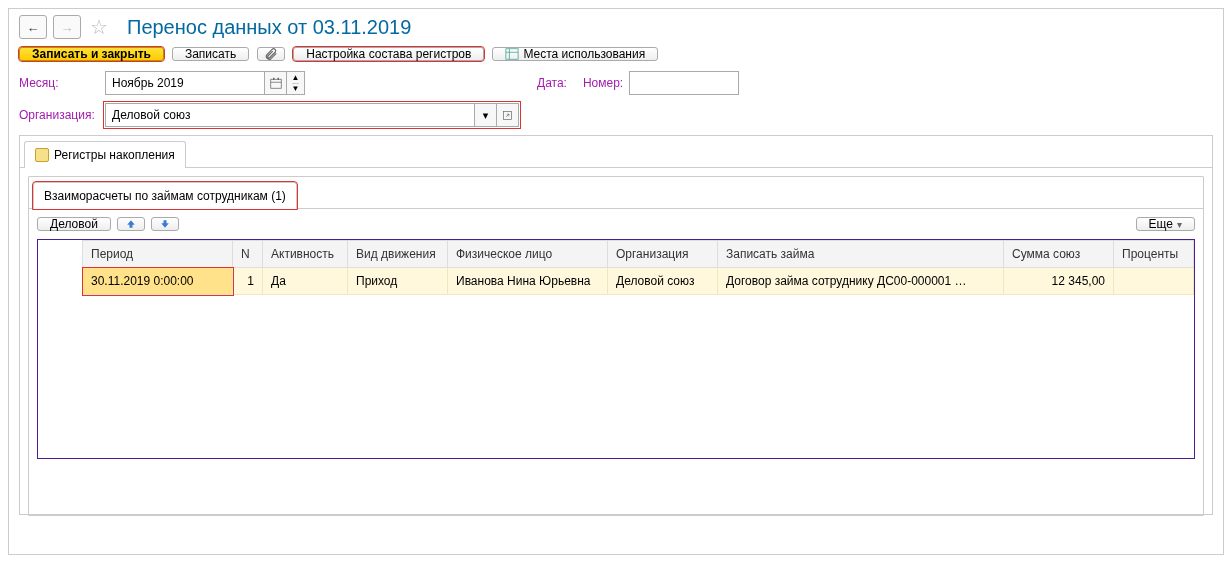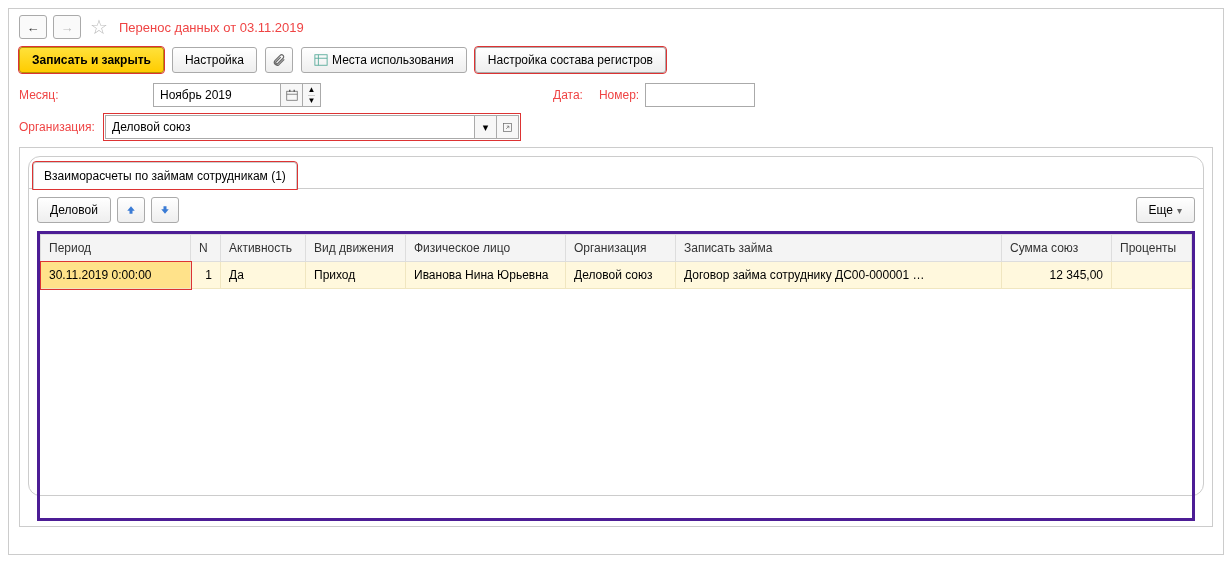--- a/index.html
+++ b/index.html
@@ -2,47 +2,47 @@
 <html><head>
 <meta charset="utf-8">
 <style>
 * { box-sizing: border-box; font-family: Arial, sans-serif; }
 body { margin: 0; padding: 8px; background: #fff; font-size: 12px; }
 .window { border: 1px solid #ccc; padding: 6px 10px 10px 10px; width: 1216px; height: 547px; }
 .titlebar { display: flex; align-items: center; gap: 6px; margin-bottom: 8px; }
 .nav-btn { width: 28px; height: 24px; border: 1px solid #aaa; background: #fafafa; border-radius: 3px; display: inline-flex; align-items: center; justify-content: center; cursor: pointer; font-size: 13px; color: #333; }
 .nav-btn.disabled { color: #bbb; cursor: default; }
 .star-icon { width: 20px; height: 20px; display: inline-flex; align-items: center; justify-content: center; color: #bbb; font-size: 20px; margin-left: 2px; }
-.title-text { font-size: 13px; font-weight: normal; color: #ef4444; margin-left: 4px; }
+.title-text { font-size: 20px; font-weight: normal; color: #0369a1; margin-left: 12px; }
 .toolbar { display: flex; align-items: center; gap: 8px; margin-bottom: 10px; }
-.btn { height: 26px; padding: 0 12px; border: 1px solid #aaa; background: linear-gradient(#fff,#eee); border-radius: 3px; cursor: pointer; font-size: 12px; display: inline-flex; align-items: center; gap: 4px; }
+.btn { height: 14px; padding: 0 12px; border: 1px solid #aaa; background: linear-gradient(#fff,#eee); border-radius: 3px; cursor: pointer; font-size: 12px; display: inline-flex; align-items: center; gap: 4px; }
 .btn.primary { background: linear-gradient(#ffe13a,#ffcc00); border-color: #b59400; font-weight: bold; }
 .btn.hl-red { outline: 1px solid #d33; outline-offset: 0px; }
 .icon-btn { width: 28px; padding: 0; justify-content: center; }
 .form-row { display: flex; align-items: center; gap: 6px; margin-bottom: 8px; }
-.label { color: #ef4444; }
+.label { color: #a21caf; }
 .input { height: 24px; border: 1px solid #aaa; padding: 0 6px; background: #fff; font-size: 12px; }
 .input-wrap { display: inline-flex; align-items: stretch; }
 .input-wrap .adorn { width: 22px; border: 1px solid #aaa; border-left: none; background: #f7f7f7; display: inline-flex; align-items: center; justify-content: center; cursor: pointer; font-size: 11px; }
 .input-wrap .adorn.spin { display: flex; flex-direction: column; width: 18px; }
 .input-wrap .adorn.spin span { flex: 1; display: flex; align-items: center; justify-content: center; font-size: 8px; border-bottom: 1px solid #ccc; }
 .input-wrap .adorn.spin span:last-child { border-bottom: none; }
 .hl-red-box { outline: 1px solid #d33; outline-offset: 1px; }
 .tabs-outer { border: 1px solid #ccc; background: #fff; padding: 0; }
 .tab-strip { display: flex; border-bottom: 1px solid #ccc; padding-left: 4px; }
 .tab { padding: 6px 10px; border: 1px solid #ccc; border-bottom: none; background: #fff; margin-top: 4px; margin-right: 2px; border-radius: 3px 3px 0 0; display: inline-flex; align-items: center; gap: 5px; font-size: 12px; position: relative; top: 1px; cursor: pointer; }
 .tab-icon { width: 14px; height: 14px; background: #f6e08a; border: 1px solid #c9a227; display: inline-block; border-radius: 2px; }
 .tab-content { padding: 8px; }
-.inner-tabs { border: 1px solid #ccc; border-radius: 12px; }
+.inner-tabs { border: 1px solid #ccc; border-radius: 1px; }
 .inner-tab-strip { display: flex; padding-left: 4px; border-bottom: 1px solid #ccc; }
 .inner-tab { padding: 6px 10px; border: 1px solid #ccc; border-bottom: none; background: #fff; margin-top: 4px; border-radius: 3px 3px 0 0; font-size: 12px; position: relative; top: 1px; cursor: pointer; }
 .inner-tab.hl-red { outline: 1px solid #d33; outline-offset: 0; }
 .table-toolbar { display: flex; align-items: center; gap: 6px; padding: 8px; }
 .spacer { flex: 1; }
-.grid { margin: 0 8px 8px 8px; height: 290px; overflow: auto; border: 3px solid #4c1d95; }
+.grid { margin: 0 8px 8px 8px; height: 220px; overflow: auto; border: 1px solid #4c1d95; padding-left: 44px; }
 .grid table { width: 100%; border-collapse: collapse; }
 .grid th { background: #f4f4f4; text-align: left; font-weight: normal; color: #333; padding: 6px 8px; border: 1px solid #ddd; font-size: 12px; }
 .grid td { padding: 6px 8px; border: 1px solid #f0e6c0; background: #fff8dd; font-size: 12px; }
 .grid td.sel { background: #ffe28a; outline: 1px solid #d33; }
 .num { text-align: right; }
 .more-btn::after { content: " ▾"; font-size: 10px; color: #666; }
 svg { display: block; }
 </style>
 </head>
 <body>
@@ -51,41 +51,41 @@
 
   <div class="titlebar">
     <span class="nav-btn">←</span>
     <span class="nav-btn disabled">→</span>
     <span class="star-icon">☆</span>
     <span class="title-text">Перенос данных  от 03.11.2019</span>
   </div>
 
   <div class="toolbar">
     <button class="btn primary hl-red">Записать и закрыть</button>
-    <button class="btn">Настройка</button>
+    <button class="btn">Записать</button>
     <button class="btn icon-btn">
       <svg width="14" height="14" viewBox="0 0 24 24">
           <path fill="none" stroke="#666" stroke-width="2" d="M21 11l-9 9a5 5 0 01-7-7l9-9a3.5 3.5 0 115 5l-9 9a2 2 0 01-3-3l8-8"></path>
         </svg>
     </button>
+    <button class="btn hl-red">Настройка состава регистров</button>
     <button class="btn">
       <svg width="14" height="14" viewBox="0 0 16 16">
           <rect x="1" y="2" width="14" height="12" fill="none" stroke="#5a9" stroke-width="1"></rect>
           <line x1="1" y1="6" x2="15" y2="6" stroke="#5a9"></line>
           <line x1="5" y1="2" x2="5" y2="14" stroke="#5a9"></line>
         </svg>
       <span>Места использования</span>
     </button>
-    <button class="btn hl-red">Настройка состава регистров</button>
   </div>
 
   <div class="form-row">
     <span class="label" style="width:80px">Месяц:</span>
     <span class="input-wrap">
-      <input class="input" style="width: 128px; margin-left: 48px;" value="Ноябрь 2019">
+      <input class="input" style="width: 160px;" value="Ноябрь 2019">
       <span class="adorn">
         <svg width="12" height="12" viewBox="0 0 16 16">
             <rect x="1" y="3" width="14" height="12" fill="none" stroke="#666"></rect>
             <line x1="1" y1="7" x2="15" y2="7" stroke="#666"></line>
             <rect x="4" y="1" width="2" height="3" fill="#666"></rect>
             <rect x="10" y="1" width="2" height="3" fill="#666"></rect>
           </svg>
       </span>
       <span class="adorn spin">
           <span>▲</span>
@@ -109,20 +109,26 @@
       <span class="adorn">
         <svg width="11" height="11" viewBox="0 0 16 16">
             <rect x="2" y="2" width="12" height="12" fill="none" stroke="#666"></rect>
             <path d="M6 10 L10 6 M10 6 H7 M10 6 V9" fill="none" stroke="#666"></path>
           </svg>
       </span>
     </span>
   </div>
 
   <div class="tabs-outer" style="height:380px">
+    <div class="tab-strip">
+      <div class="tab">
+        <span class="tab-icon"></span>
+        <span>Регистры накопления</span>
+      </div>
+    </div>
 
     <div class="tab-content">
       <div class="inner-tabs" style="height:340px">
         <div class="inner-tab-strip">
           <div class="inner-tab hl-red">
             <span>Взаиморасчеты по займам сотрудникам (1)</span>
           </div>
         </div>
 
         <div class="table-toolbar">

